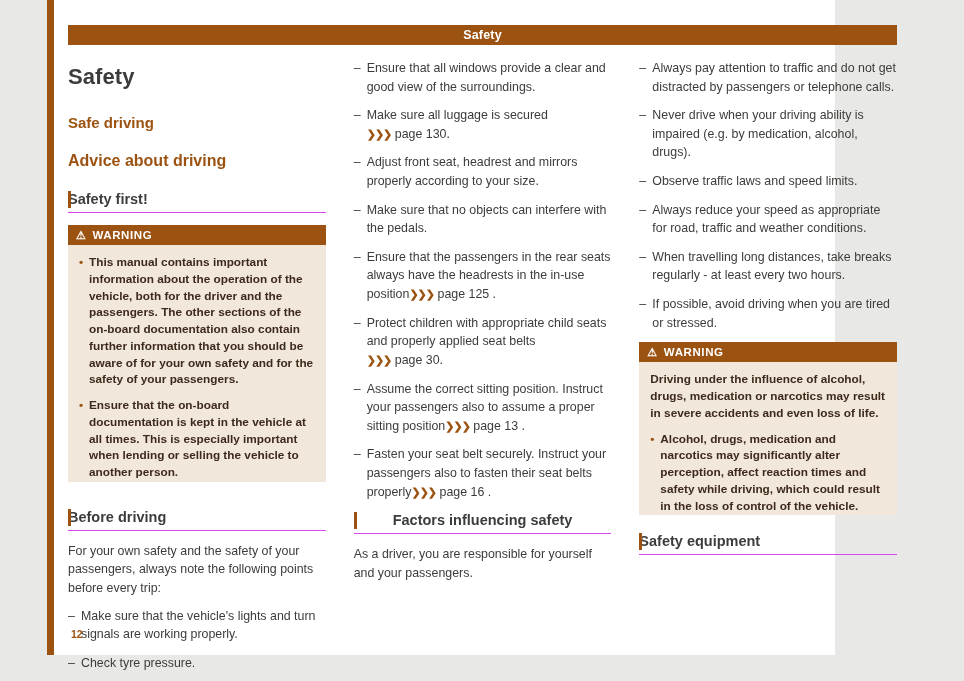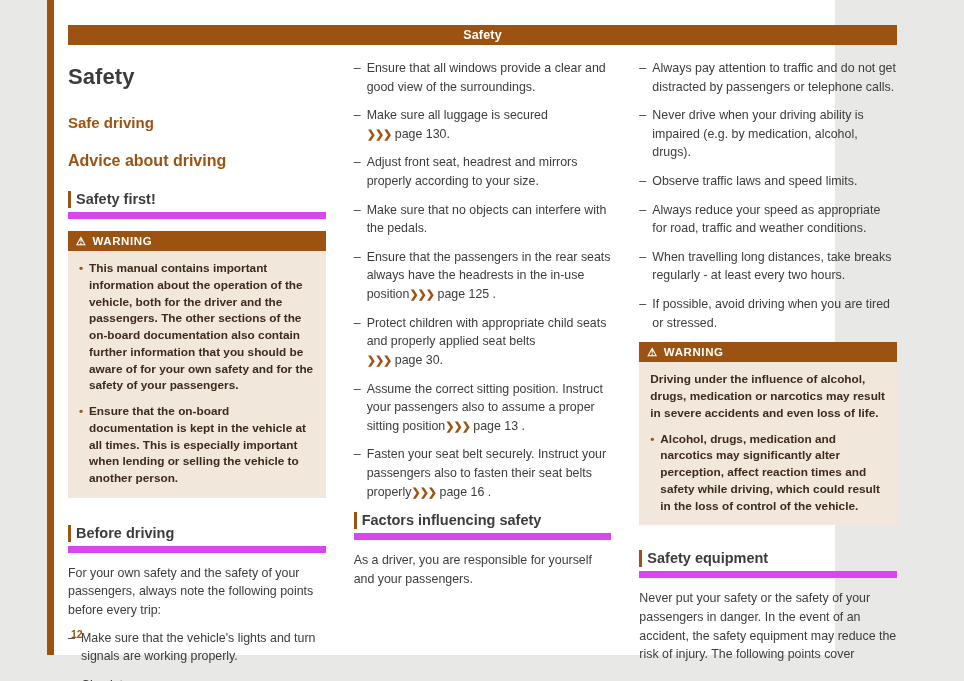--- a/index.html
+++ b/index.html
@@ -70,24 +70,23 @@
     margin: 24px 0 0 0;
   }
   h3.subsubtitle {
     font-size: 16px;
     font-weight: bold;
     color: #9c5312;
     margin: 21px 0 5px 0;
   }
   .rule-head {
     margin-top: 20px;
-    border-bottom: 7px solid #d946ef;
+    border-bottom: 1px solid #d946ef;
     padding-bottom: 4px;
     position: relative;
-    padding-left: 8px;
   }
   .rule-head::before {
     content: "";
     position: absolute;
     left: 0;
     top: 1px;
     bottom: 4px;
     width: 3px;
     background: #9c5312;
   }
@@ -111,21 +110,21 @@
     display: flex;
     align-items: center;
     gap: 6px;
   }
   .warn-icon {
     display: inline-block;
     font-size: 11px;
     line-height: 1;
   }
   .warning-body {
-    padding: 9px 11px 11px 11px;
+    padding: 9px 11px 1px 11px;
     font-size: 11.8px;
     line-height: 1.42;
     color: #3c2a1c;
     font-weight: bold;
   }
   .warning-body p {
     margin: 0 0 9px 0;
     position: relative;
   }
   .warning-body p:last-child {
@@ -250,21 +249,21 @@
           <span>Protect children with appropriate child seats and properly applied seat belts </span><span class="xref"><span class="chev">❯❯❯</span> <span>page 30.</span></span>
         </li>
         <li>
           <span>Assume the correct sitting position. Instruct your passengers also to assume a proper sitting position</span><span class="xref"><span class="chev">❯❯❯</span> <span>page 13 .</span></span>
         </li>
         <li>
           <span>Fasten your seat belt securely. Instruct your passengers also to fasten their seat belts properly</span><span class="xref"><span class="chev">❯❯❯</span> <span>page 16 .</span></span>
         </li>
       </ul>
 
-      <div class="rule-head" style="margin-top:6px;">
+      <div class="rule-head" style="margin-top:6px;text-align:center;">
         <span class="rh-text">Factors influencing safety</span>
       </div>
 
       <p class="body-text">As a driver, you are responsible for yourself and your passengers.</p>
     </div>
 
     <div class="col">
       <ul class="dashlist" style="margin-top:4px;">
         <li>Always pay attention to traffic and do not get distracted by passengers or telephone calls.</li>
         <li>Never drive when your driving ability is impaired (e.g. by medication, alcohol, drugs).</li>
@@ -278,23 +277,22 @@
         <div class="warning-head">
           <span class="warn-icon">⚠</span>
           <span>WARNING</span>
         </div>
         <div class="warning-body">
           <p>Driving under the influence of alcohol, drugs, medication or narcotics may result in severe accidents and even loss of life.</p>
           <p class="bulleted">Alcohol, drugs, medication and narcotics may significantly alter perception, affect reaction times and safety while driving, which could result in the loss of control of the vehicle.</p>
         </div>
       </div>
 
-      <div class="rule-head" style="margin-top:24px;">
+      <div class="rule-head" style="margin-top:17px;">
         <span class="rh-text">Safety equipment</span>
       </div>
 
-      <p class="body-text">Never put your safety or the safety of your passengers in danger. In the event of an accident, the safety equipment may reduce the risk of injury. The following points cover</p>
     </div>
 
   </div>
 
   <div class="page-number">12</div>
 </div>
 
 </body></html>

